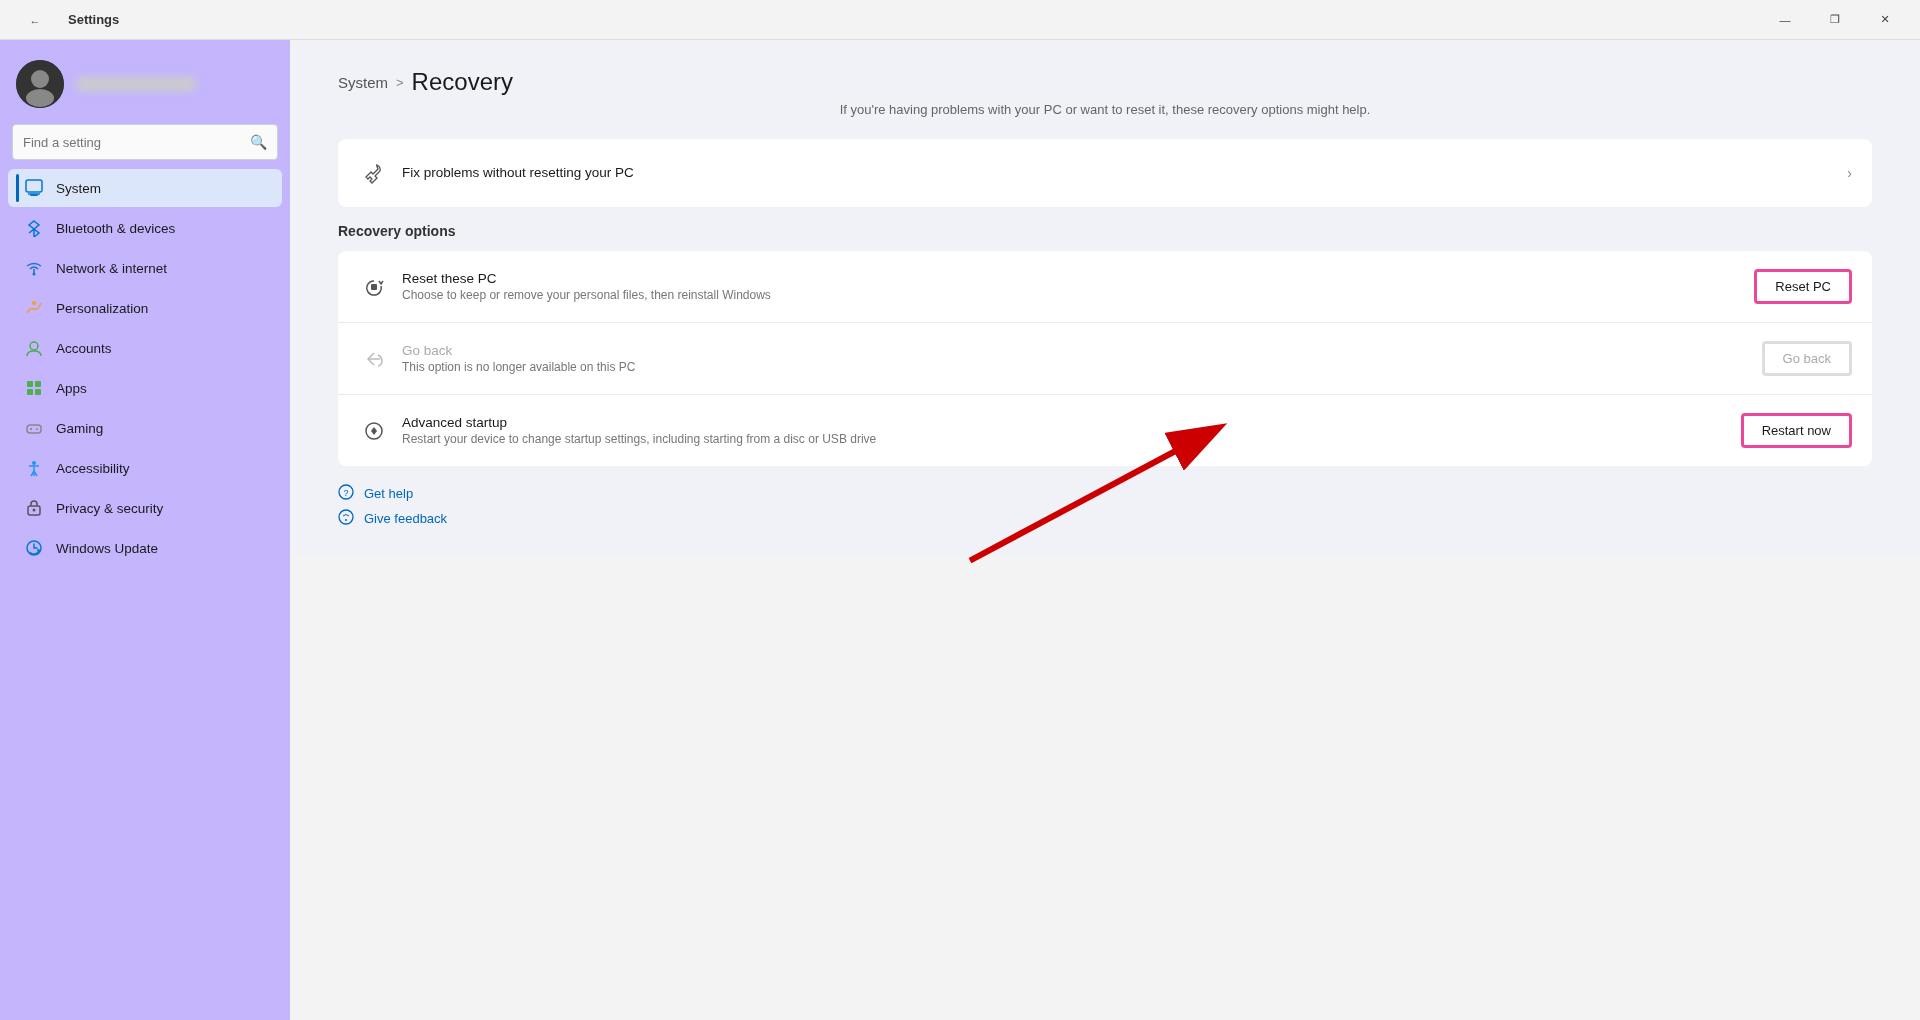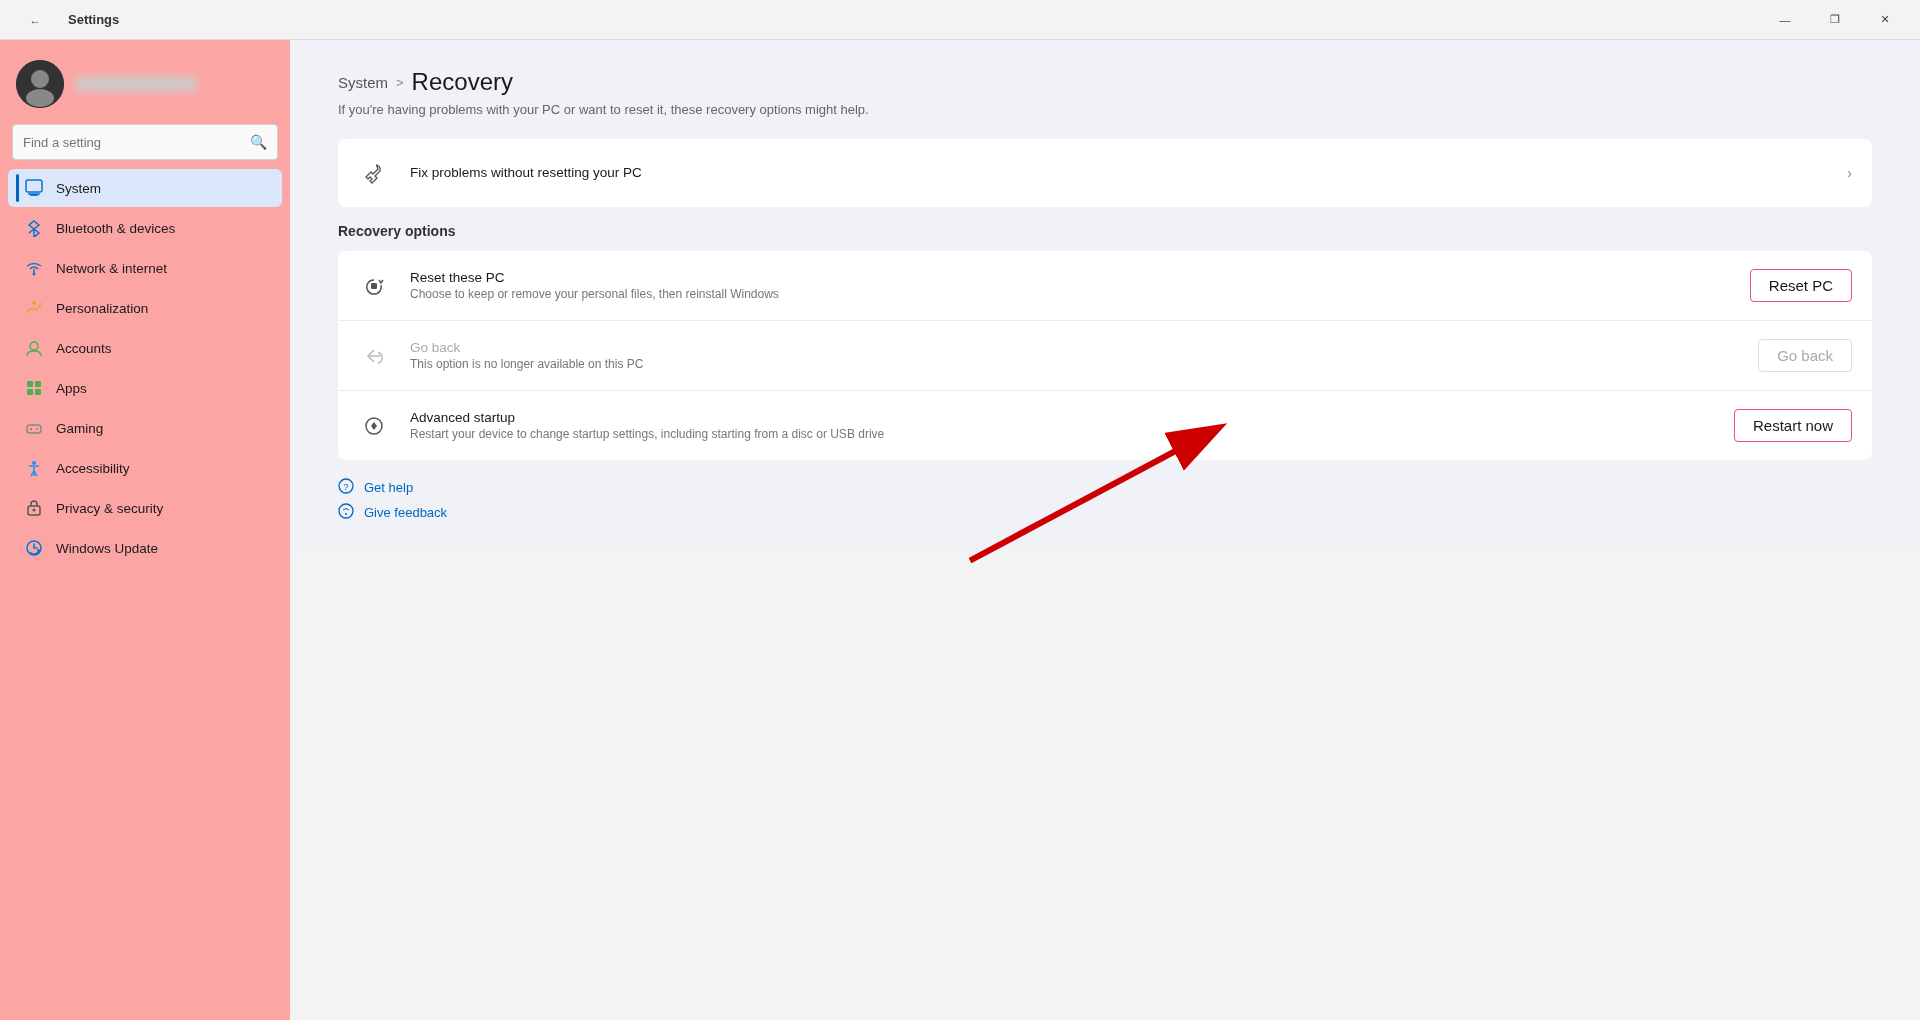--- a/index.html
+++ b/index.html
@@ -55,21 +55,21 @@
     .app-window {
       display: flex;
       flex: 1;
       background: #f3f3f3;
       overflow: hidden;
     }
 
     
     .sidebar {
       width: 290px;
-      background: #fca5a5;
+      background: #c4b5fd;
       display: flex;
       flex-direction: column;
       flex-shrink: 0;
       padding: 12px 0;
       overflow-y: auto;
     }
     .sidebar-user {
       display: flex;
       align-items: center;
       gap: 12px;
@@ -175,35 +175,36 @@
     }
     .breadcrumb-current {
       font-size: 24px;
       font-weight: 400;
       color: #1a1a1a;
     }
     .page-subtitle {
       font-size: 13px;
       color: #666;
       margin-bottom: 22px;
+      text-align: center;
     }
 
     
     .card {
       background: #fff;
       border-radius: 8px;
       margin-bottom: 16px;
       overflow: hidden;
     }
     .card-row {
       display: flex;
       align-items: center;
       padding: 18px 20px;
       border-bottom: 1px solid #ebebeb;
-      gap: 20px;
+      gap: 12px;
     }
     .card-row:last-child { border-bottom: none; }
     .card-row-icon {
       width: 32px;
       height: 32px;
       display: flex;
       align-items: center;
       justify-content: center;
       flex-shrink: 0;
       color: #555;
@@ -224,24 +225,24 @@
     }
     .card-row-action {
       flex-shrink: 0;
     }
     .card-row-chevron {
       color: #888;
       font-size: 14px;
     }
     .btn {
       padding: 7px 18px;
-      border: 1px solid #ec4899;
+      border: 3px solid #ec4899;
       border-radius: 4px;
       background: #fff;
-      font-size: 15px;
+      font-size: 13px;
       cursor: pointer;
       color: #1a1a1a;
     }
     .btn-disabled {
       color: #aaa;
       border-color: #ddd;
       cursor: default;
     }
 
     

